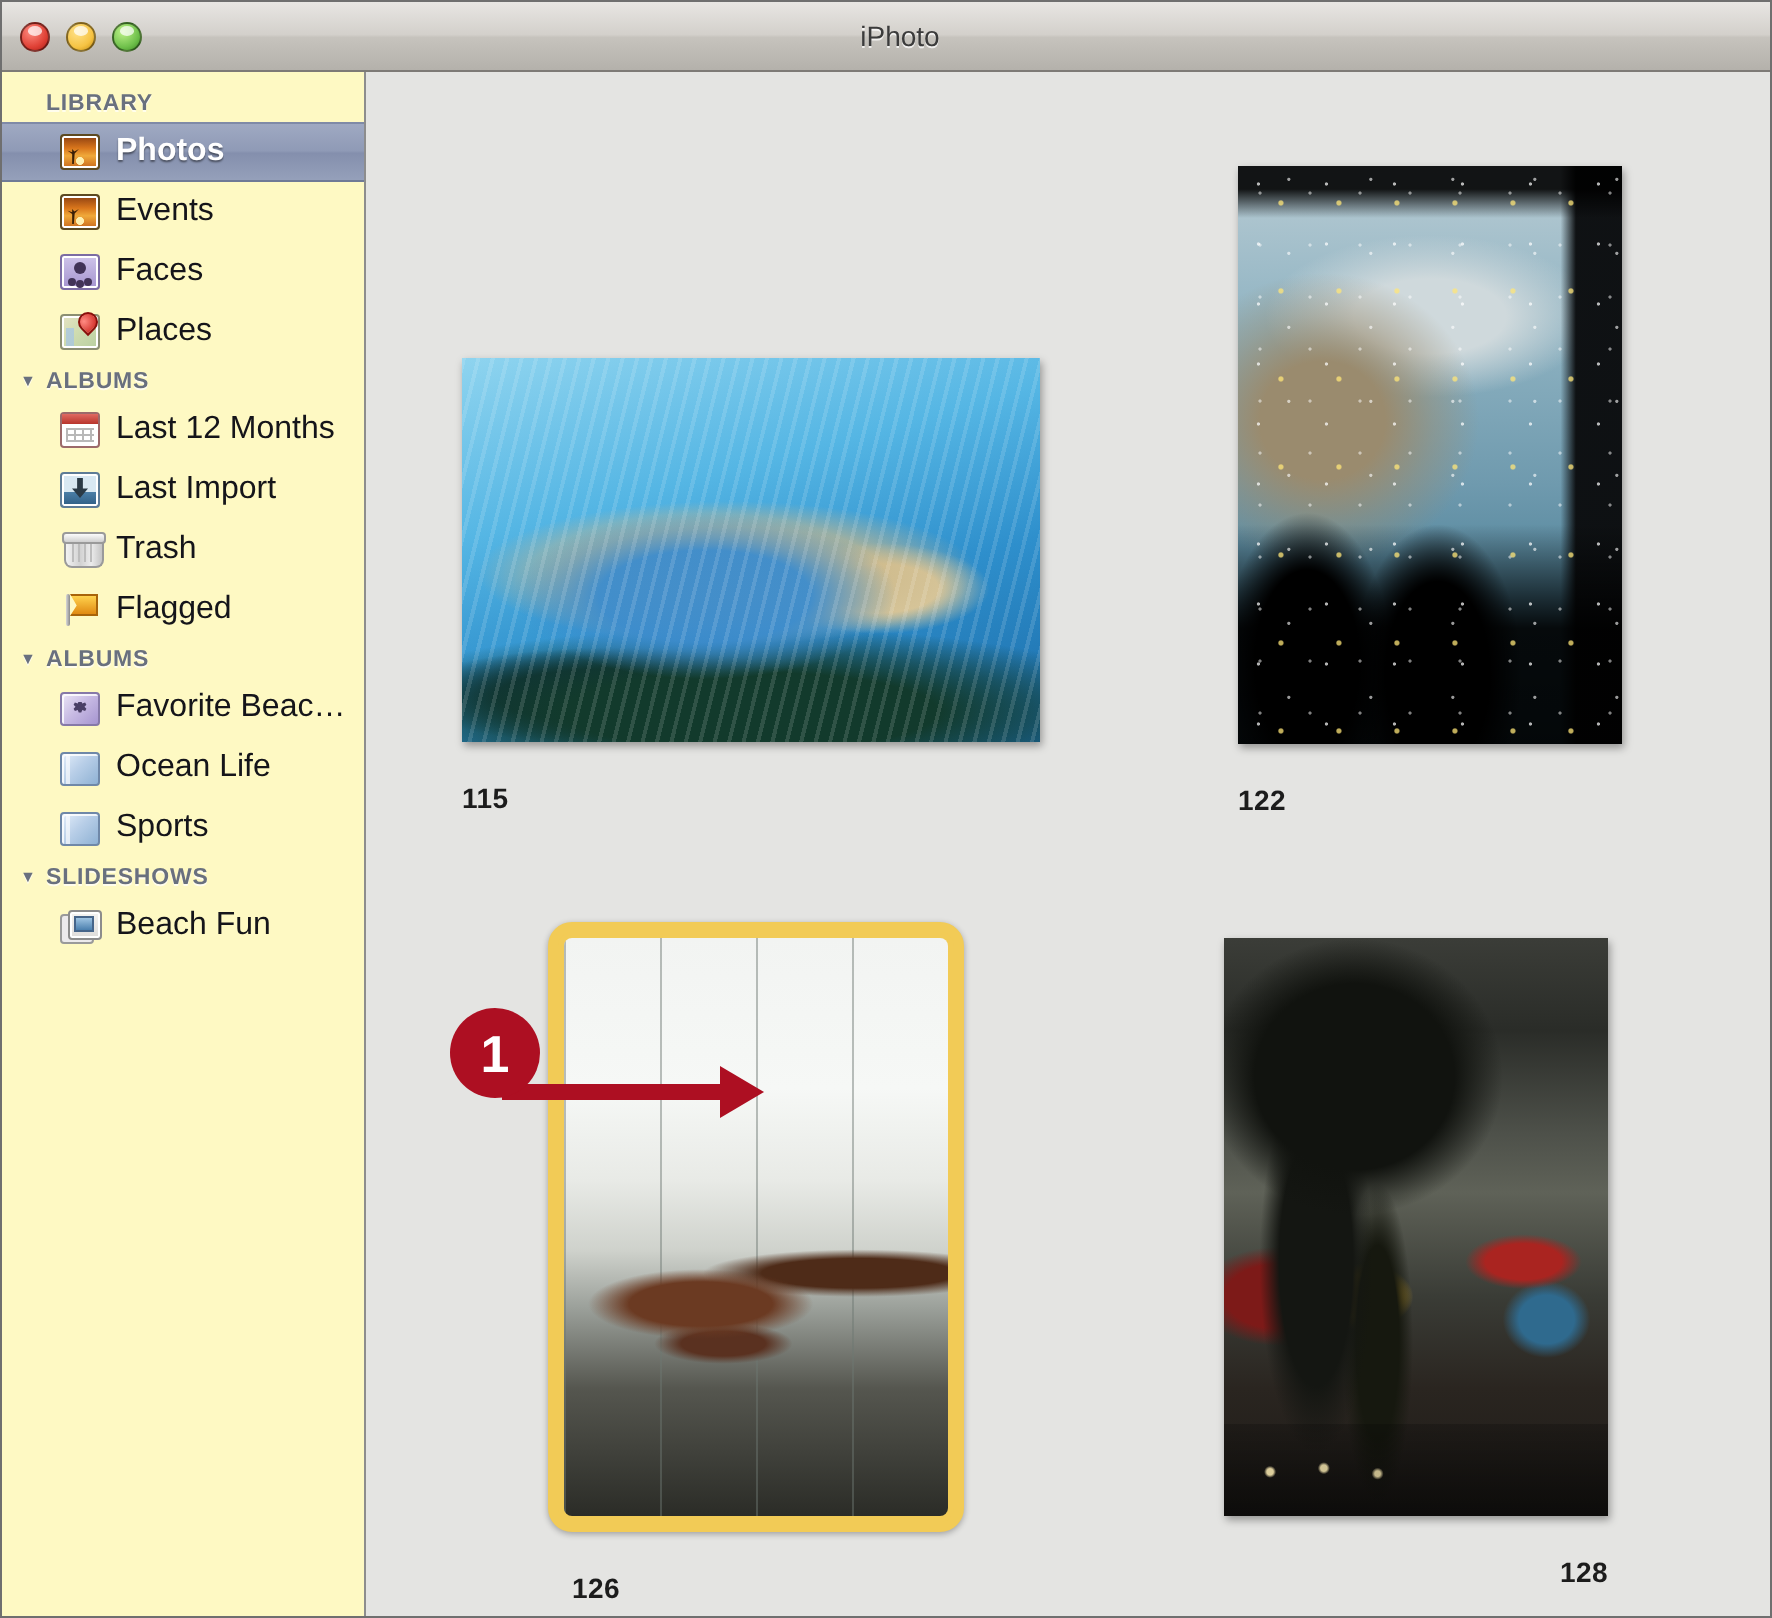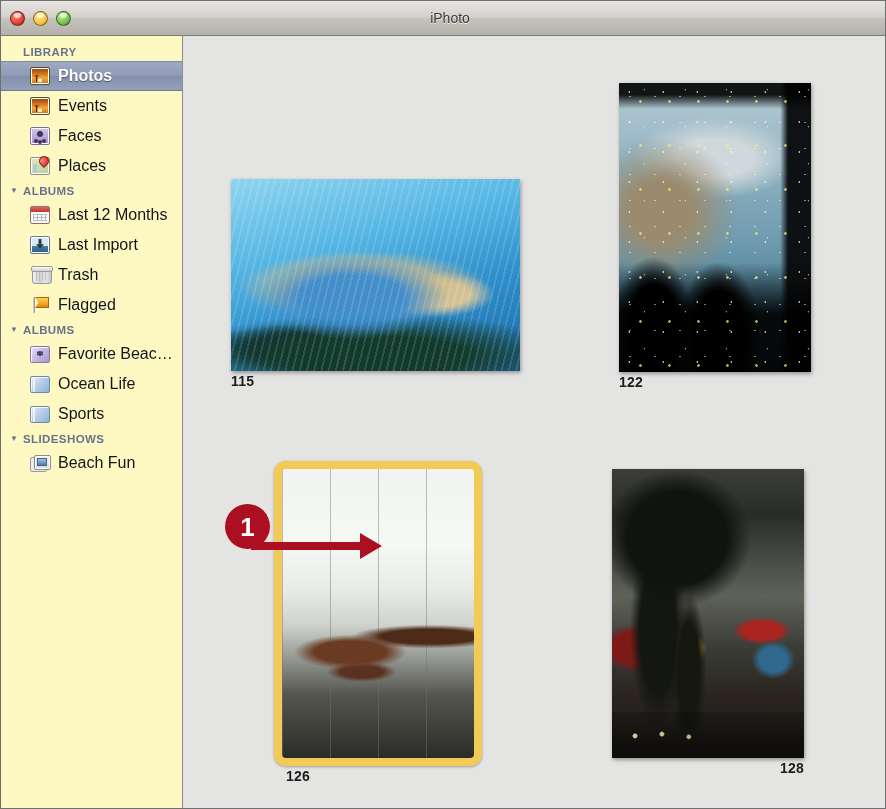--- a/index.html
+++ b/index.html
@@ -307,21 +307,21 @@
     padding: 3px;
     background: #f2cb56;
     box-shadow: 0 1px 3px rgba(0,0,0,.3);
   }
   .thumb-wrap.selected .thumb {
     box-shadow: none;
     border-radius: 4px;
   }
 
   .caption {
-    margin-top: 2px;
+    margin-top: 20px;
     font-size: 14px;
     font-weight: bold;
     color: #1c1c1c;
     letter-spacing: .2px;
   }
 
   
   .ph-115 {
     background:
       radial-gradient(ellipse 46% 30% at 42% 62%, rgba(60,140,205,.95) 0 40%, rgba(60,140,205,0) 72%),

